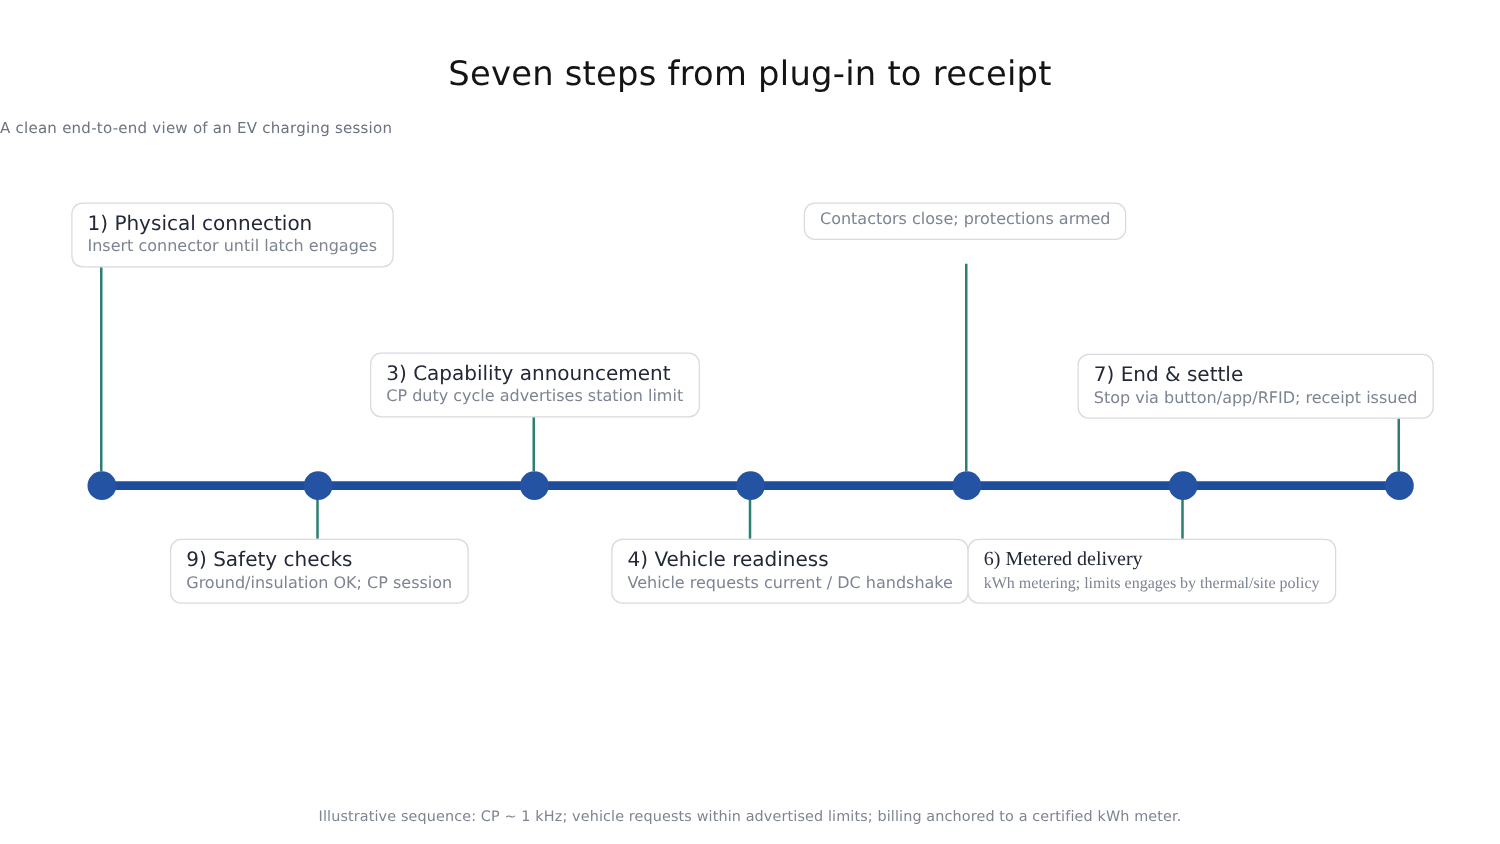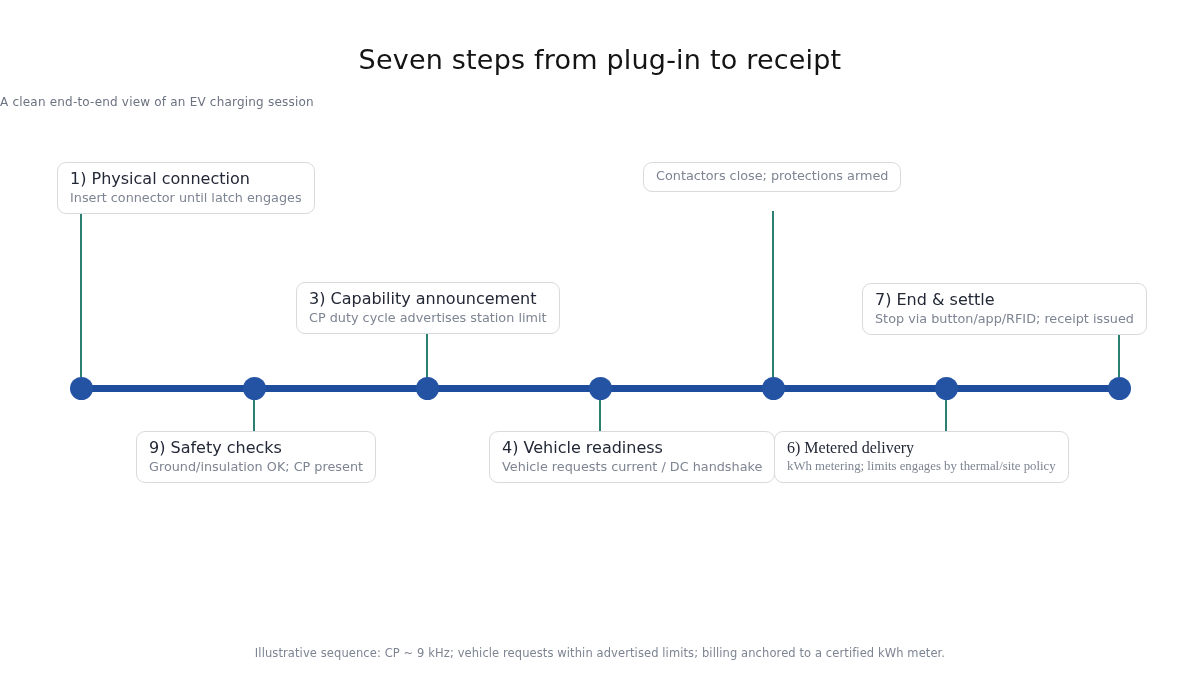--- a/index.html
+++ b/index.html
@@ -118,21 +118,21 @@
   <div class="node n5"></div>
   <div class="node n6"></div>
   <div class="node n7"></div>
 
   <div class="step-box b1">
     <div class="step-label">1) Physical connection</div>
     <div class="step-desc">Insert connector until latch engages</div>
   </div>
   <div class="step-box b2">
     <div class="step-label">9) Safety checks</div>
-    <div class="step-desc">Ground/insulation OK; CP present</div>
+    <div class="step-desc">Ground/insulation OK; CP session</div>
   </div>
   <div class="step-box b3">
     <div class="step-label">3) Capability announcement</div>
     <div class="step-desc">CP duty cycle advertises station limit</div>
   </div>
   <div class="step-box b4">
     <div class="step-label">4) Vehicle readiness</div>
     <div class="step-desc">Vehicle requests current / DC handshake</div>
   </div>
   <div class="step-box b5">
@@ -140,15 +140,15 @@
   </div>
   <div class="step-box b6">
     <div class="step-label">6) Metered delivery</div>
     <div class="step-desc">kWh metering; limits engages by thermal/site policy</div>
   </div>
   <div class="step-box b7">
     <div class="step-label">7) End &amp; settle</div>
     <div class="step-desc">Stop via button/app/RFID; receipt issued</div>
   </div>
 
-  <div class="footer-note">Illustrative sequence: CP ~ 9 kHz; vehicle requests within advertised limits; billing anchored to a certified kWh meter.</div>
+  <div class="footer-note">Illustrative sequence: CP ~ 1 kHz; vehicle requests within advertised limits; billing anchored to a certified kWh meter.</div>
 
 </div>
 
 </body></html>

